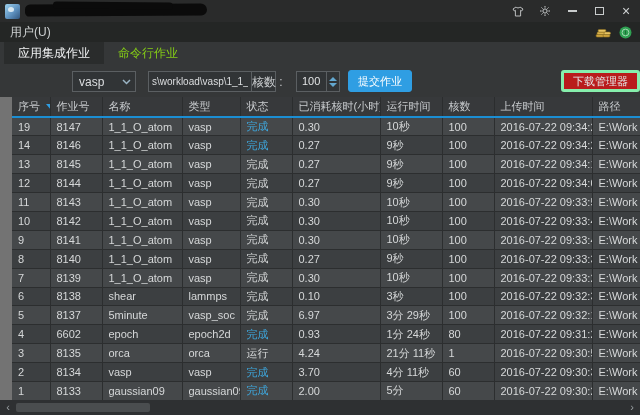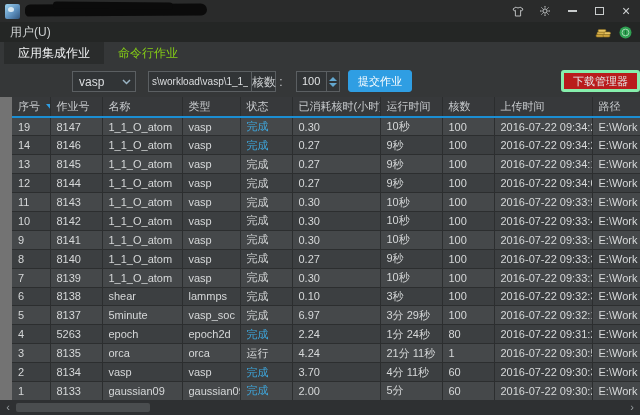--- a/index.html
+++ b/index.html
@@ -329,25 +329,25 @@
           <td>vasp_soc</td>
           <td>完成</td>
           <td>6.97</td>
           <td>3分 29秒</td>
           <td>100</td>
           <td>2016-07-22 09:32:15</td>
           <td>E:\Work</td>
         </tr>
         <tr>
           <td>4</td>
-          <td>5263</td>
+          <td>6602</td>
           <td>epoch</td>
           <td>epoch2d</td>
           <td class="status-blue">完成</td>
-          <td>2.24</td>
+          <td>0.93</td>
           <td>1分 24秒</td>
           <td>80</td>
           <td>2016-07-22 09:31:20</td>
           <td>E:\Work</td>
         </tr>
         <tr>
           <td>3</td>
           <td>8135</td>
           <td>orca</td>
           <td>orca</td>

